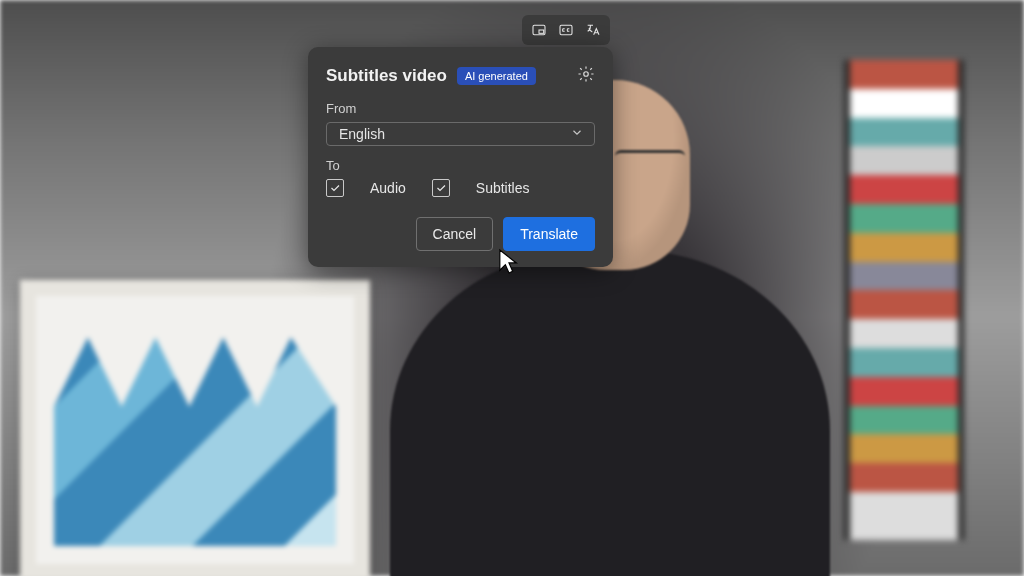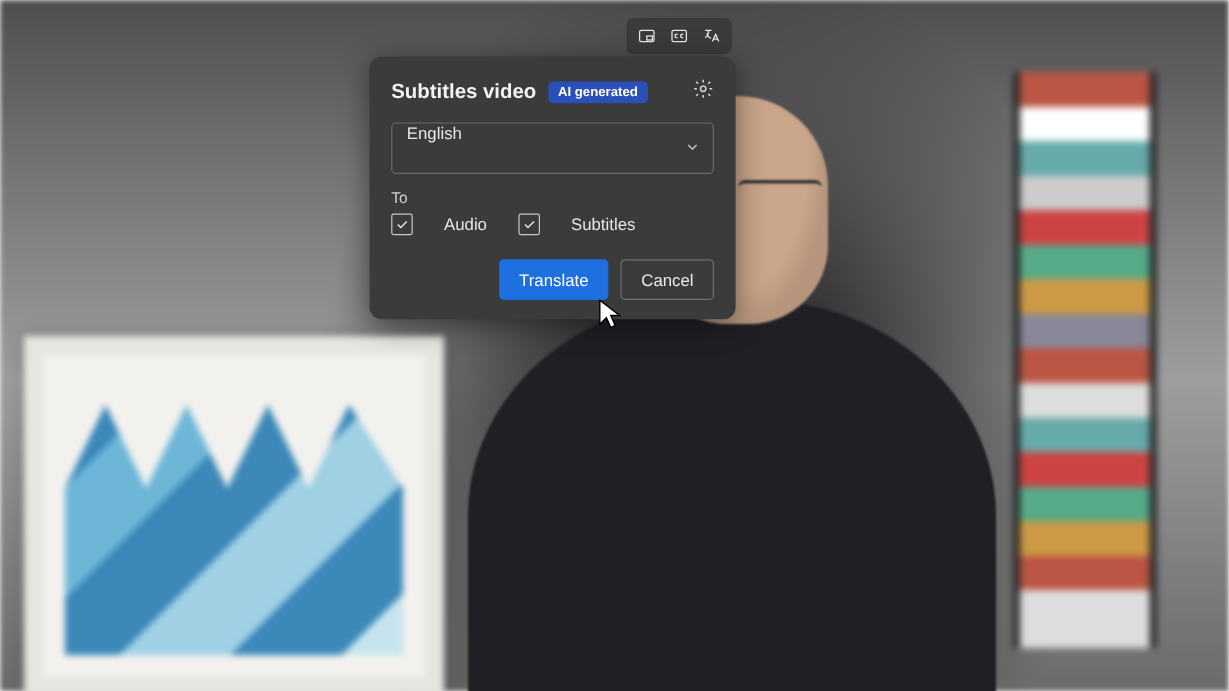--- a/index.html
+++ b/index.html
@@ -70,30 +70,30 @@
 
   
   .dialog {
     position: absolute; top: 47px; left: 308px; width: 305px;
     background: #3b3b3b; color: #e6e6e6; border-radius: 10px; padding: 18px 18px 16px;
     box-shadow: 0 4px 24px rgba(0,0,0,.45);
   }
   .dlg-header { display: flex; align-items: center; gap: 10px; margin-bottom: 14px; }
   .dlg-title { font-size: 17px; font-weight: 600; color: #f2f2f2; }
   .ai-badge {
-    background: #2a4fb8; color: #fff; font-size: 11px; padding: 3px 8px; border-radius: 4px; font-weight: 700;
+    background: #2a4fb8; color: #fff; font-size: 11px; padding: 3px 8px; border-radius: 4px; font-weight: 400;
   }
   .gear { margin-left: auto; cursor: pointer; }
   .gear svg { width: 18px; height: 18px; stroke: #d9d9d9; fill: none; stroke-width: 1.6; }
 
   .field-label { font-size: 13px; color: #d0d0d0; margin-bottom: 6px; }
   .select {
-    position: relative; width: 100%; height: 43px;
+    position: relative; width: 100%; height: 24px;
     border: 1px solid #6a6a6a; border-radius: 4px; margin-bottom: 12px;
-    display: flex; padding: 0 12px;
+    display: flex; align-items: center; padding: 0 12px;
     color: #e6e6e6; font-size: 14px; cursor: pointer;
     background: #3b3b3b;
   }
   .select .chev { position: absolute; right: 10px; top: 50%; transform: translateY(-50%); }
   .select .chev svg { width: 14px; height: 14px; stroke: #c7c7c7; fill: none; stroke-width: 2; }
 
   .checks { display: flex; gap: 26px; margin-top: 6px; margin-bottom: 20px; }
   .chk { display: flex; align-items: center; gap: 26px; cursor: pointer; }
   .chk .box {
     width: 18px; height: 18px; border: 1.5px solid #c9c9c9; border-radius: 2px;
@@ -156,20 +156,21 @@
     <span class="dlg-title">Subtitles video</span>
     <span class="ai-badge">AI generated</span>
     <span class="gear">
       <svg viewBox="0 0 24 24">
           <circle cx="12" cy="12" r="3"></circle>
           <path d="M12 2v3M12 19v3M4.2 4.2l2.1 2.1M17.7 17.7l2.1 2.1M2 12h3M19 12h3M4.2 19.8l2.1-2.1M17.7 6.3l2.1-2.1"></path>
         </svg>
     </span>
   </div>
 
+  <div class="field-label">From</div>
   <div class="select">
     <span>English</span>
     <span class="chev">
       <svg viewBox="0 0 24 24">
           <path d="M6 9l6 6 6-6"></path>
         </svg>
     </span>
   </div>
 
   <div class="field-label">To</div>
@@ -187,22 +188,22 @@
       <span class="box">
         <svg viewBox="0 0 24 24">
             <path d="M5 12l5 5L20 7"></path>
           </svg>
       </span>
       <span class="lbl">Subtitles</span>
     </label>
   </div>
 
   <div class="actions">
+    <div class="btn">Cancel</div>
     <div class="btn primary">Translate</div>
-    <div class="btn">Cancel</div>
   </div>
 </div>
 
 <div class="cursor">
   <svg viewBox="0 0 24 30">
       <path d="M2 2 L2 24 L8 18 L12 27 L16 25 L12 16 L20 16 Z" fill="#fff" stroke="#000" stroke-width="1.3"></path>
     </svg>
 </div>
 
 </body></html>

